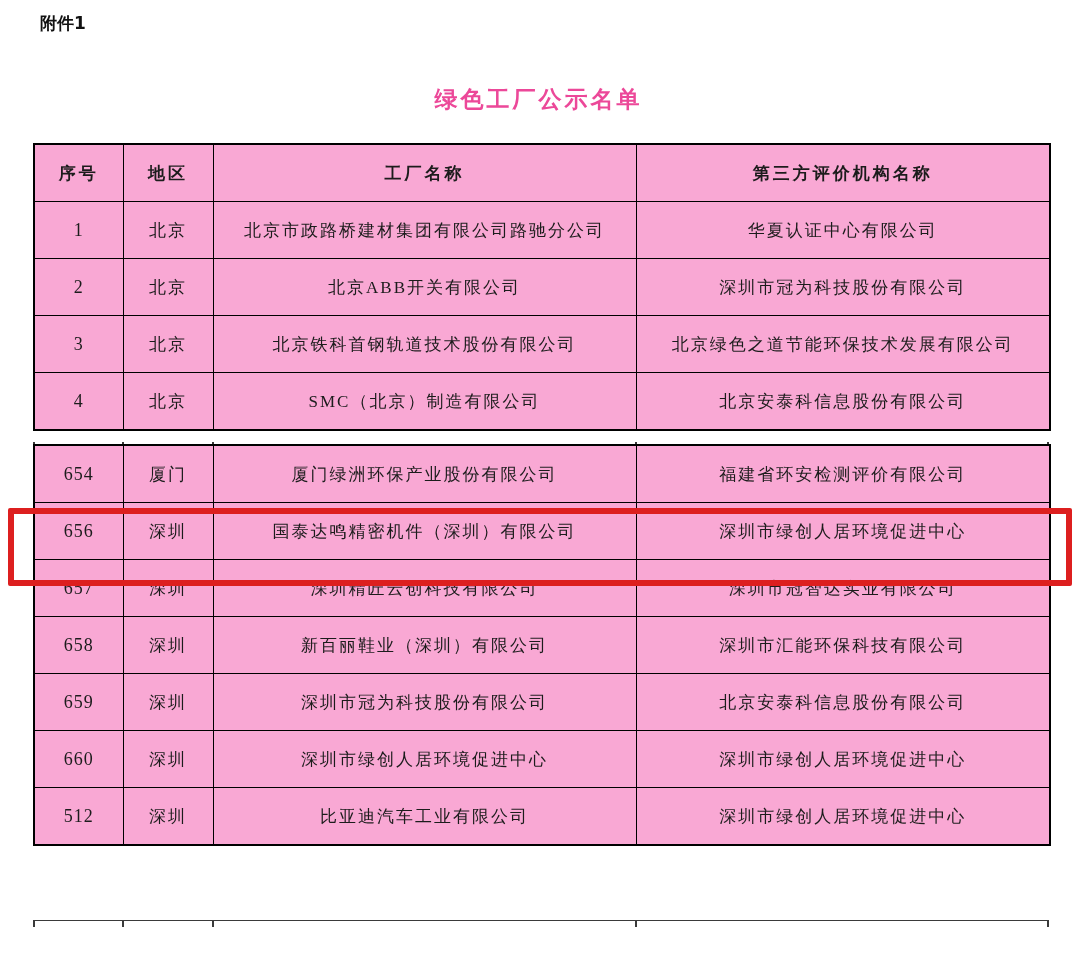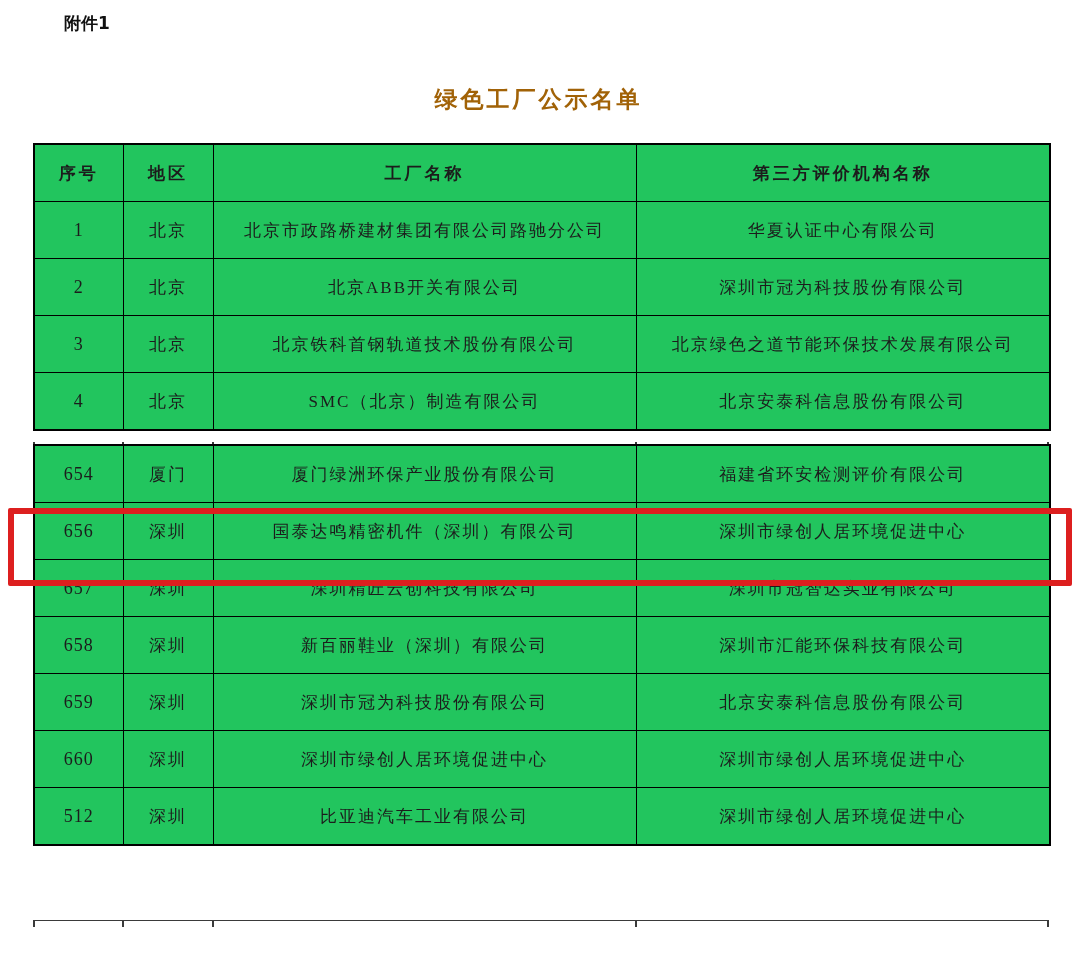--- a/index.html
+++ b/index.html
@@ -4,31 +4,31 @@
 <style>
   html,body{margin:0;padding:0;}
   body{
     width:1080px;height:967px;position:relative;background:#ffffff;
     font-family:"Liberation Serif","DejaVu Serif",serif;
     color:#1c1c1c;overflow:hidden;
   }
   .attachment{
     position:absolute;left:40px;top:12px;
     font-family:"DejaVu Sans","Liberation Sans",sans-serif;
-    font-size:17px;font-weight:bold;color:#111;margin-left:24px;
+    font-size:17px;font-weight:bold;color:#111;
   }
   .doc-title{
     position:absolute;left:0;top:84px;width:1077px;text-align:center;
     font-family:Liberation Mono, monospace;
-    font-size:23px;font-weight:bold;letter-spacing:3px;color:#a16207;
+    font-size:23px;font-weight:bold;letter-spacing:3px;color:#ec4899;
   }
   table.doc-table{
     position:absolute;left:33px;width:1016px;
     border-collapse:collapse;table-layout:fixed;
-    background:#22c55e;
+    background:#f9a8d4;
   }
   table.doc-table{border:2px solid #000;}
   #segment-1{top:143px;}
   #segment-2{top:444px;}
   .doc-table th,.doc-table td{
     border:1px solid #000;
     height:56px;padding:0 6px;
     text-align:center;vertical-align:middle;
     font-size:17px;letter-spacing:2px;
     overflow:hidden;white-space:nowrap;

